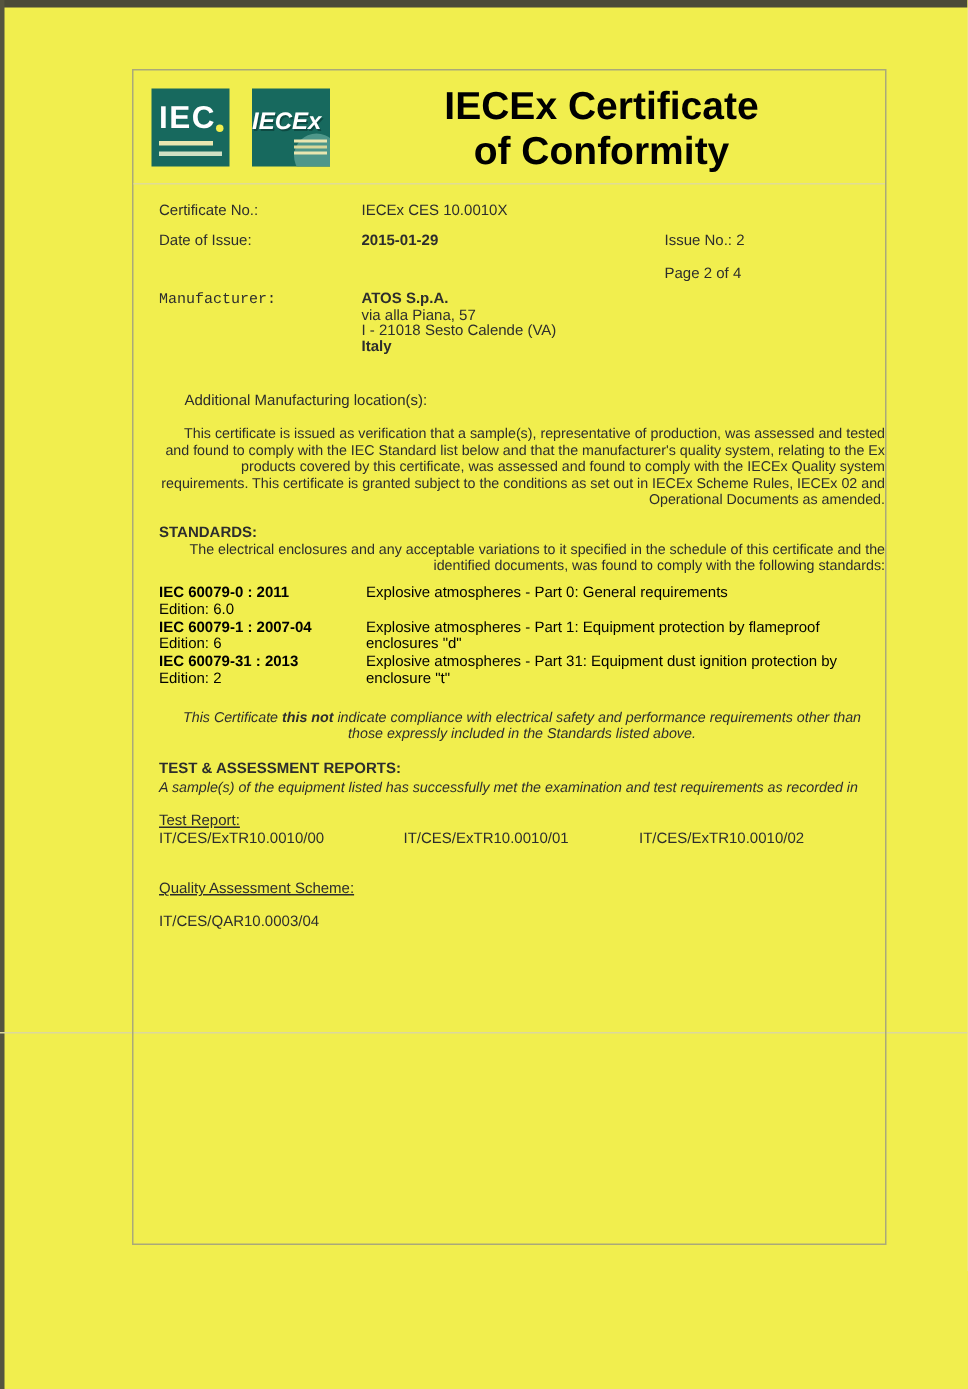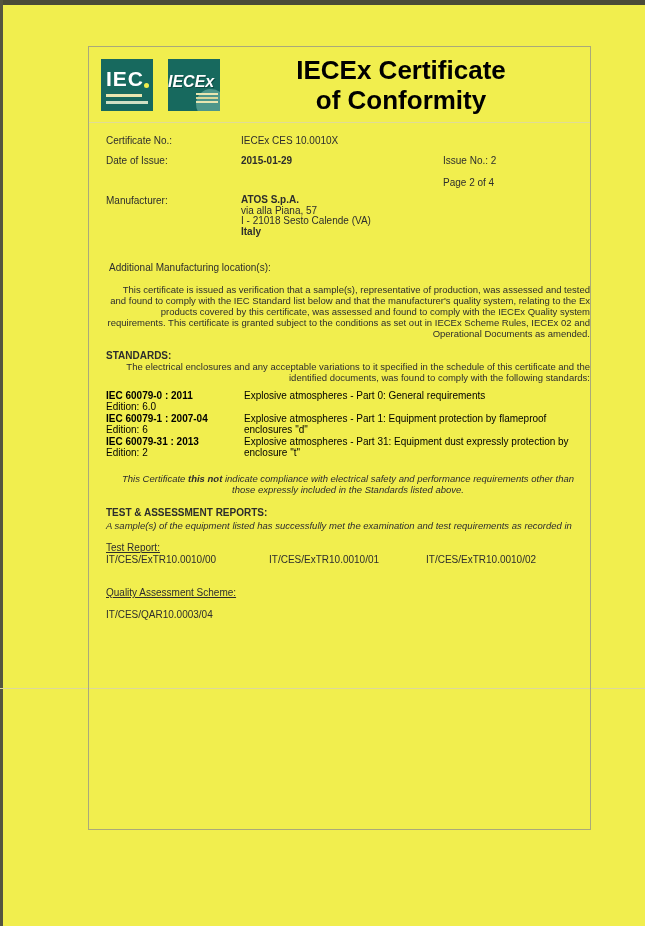--- a/index.html
+++ b/index.html
@@ -132,49 +132,49 @@
 
     <div class="abs lbl" style="left:17px; top:88px;">Certificate No.:</div>
     <div class="abs val" style="left:152px; top:88px;">IECEx CES 10.0010X</div>
 
     <div class="abs lbl" style="left:17px; top:108px;">Date of Issue:</div>
     <div class="abs val bold" style="left:152px; top:108px;">2015-01-29</div>
     <div class="abs val" style="left:354px; top:108px;">Issue No.: 2</div>
 
     <div class="abs val" style="left:354px; top:130px;">Page 2 of 4</div>
 
-    <div class="abs lbl" style="left:17px; top:148px;">Manufacturer:</div>
+    <div class="abs lbl" style="left:17px; top:148px;font-family:Liberation Mono, monospace;">Manufacturer:</div>
     <div class="abs" style="left:152px; top:148px; line-height:10.5px;">
       <div class="bold">ATOS S.p.A.</div>
       <div>via alla Piana, 57</div>
       <div>I - 21018 Sesto Calende (VA)</div>
       <div class="bold">Italy</div>
     </div>
 
-    <div class="abs lbl" style="left:20px; top:215px;text-align:right;">Additional Manufacturing location(s):</div>
+    <div class="abs lbl" style="left:34px; top:215px;text-align:right;">Additional Manufacturing location(s):</div>
 
     <div class="abs paragraph" style="left:17px; top:237px;">This certificate is issued as verification that a sample(s), representative of production, was assessed and tested and found to comply with the IEC Standard list below and that the manufacturer's quality system, relating to the Ex products covered by this certificate, was assessed and found to comply with the IECEx Quality system requirements. This certificate is granted subject to the conditions as set out in IECEx Scheme Rules, IECEx 02 and Operational Documents as amended.</div>
 
     <div class="abs bold" style="left:17px; top:303px;">STANDARDS:</div>
     <div class="abs paragraph" style="left:17px; top:314px;">The electrical enclosures and any acceptable variations to it specified in the schedule of this certificate and the identified documents, was found to comply with the following standards:</div>
 
     <div class="std-row" style="left:17px; top:343px;">
       <span class="std-code">IEC 60079-0 : 2011</span>
       <span class="std-edition">Edition: 6.0</span>
       <span class="std-desc">Explosive atmospheres - Part 0: General requirements</span>
     </div>
     <div class="std-row" style="left:17px; top:366px;">
       <span class="std-code">IEC 60079-1 : 2007-04</span>
       <span class="std-edition">Edition: 6</span>
       <span class="std-desc">Explosive atmospheres - Part 1: Equipment protection by flameproof enclosures "d"</span>
     </div>
     <div class="std-row" style="left:17px; top:389px;">
       <span class="std-code">IEC 60079-31 : 2013</span>
       <span class="std-edition">Edition: 2</span>
-      <span class="std-desc">Explosive atmospheres - Part 31: Equipment dust expressly protection by enclosure "t"</span>
+      <span class="std-desc">Explosive atmospheres - Part 31: Equipment dust ignition protection by enclosure "t"</span>
     </div>
 
     <div class="abs disclaimer" style="left:22px; top:426px;">
       <span>This Certificate </span><span class="bold">this not</span><span> indicate compliance with electrical safety and performance requirements other than those expressly included in the Standards listed above.</span>
     </div>
 
     <div class="abs bold" style="left:17px; top:460px;">TEST &amp; ASSESSMENT REPORTS:</div>
     <div class="abs ital" style="left:17px; top:473px; font-size:9.5px;">A sample(s) of the equipment listed has successfully met the examination and test requirements as recorded in</div>
 
     <div class="abs und" style="left:17px; top:495px;">Test Report:</div>

